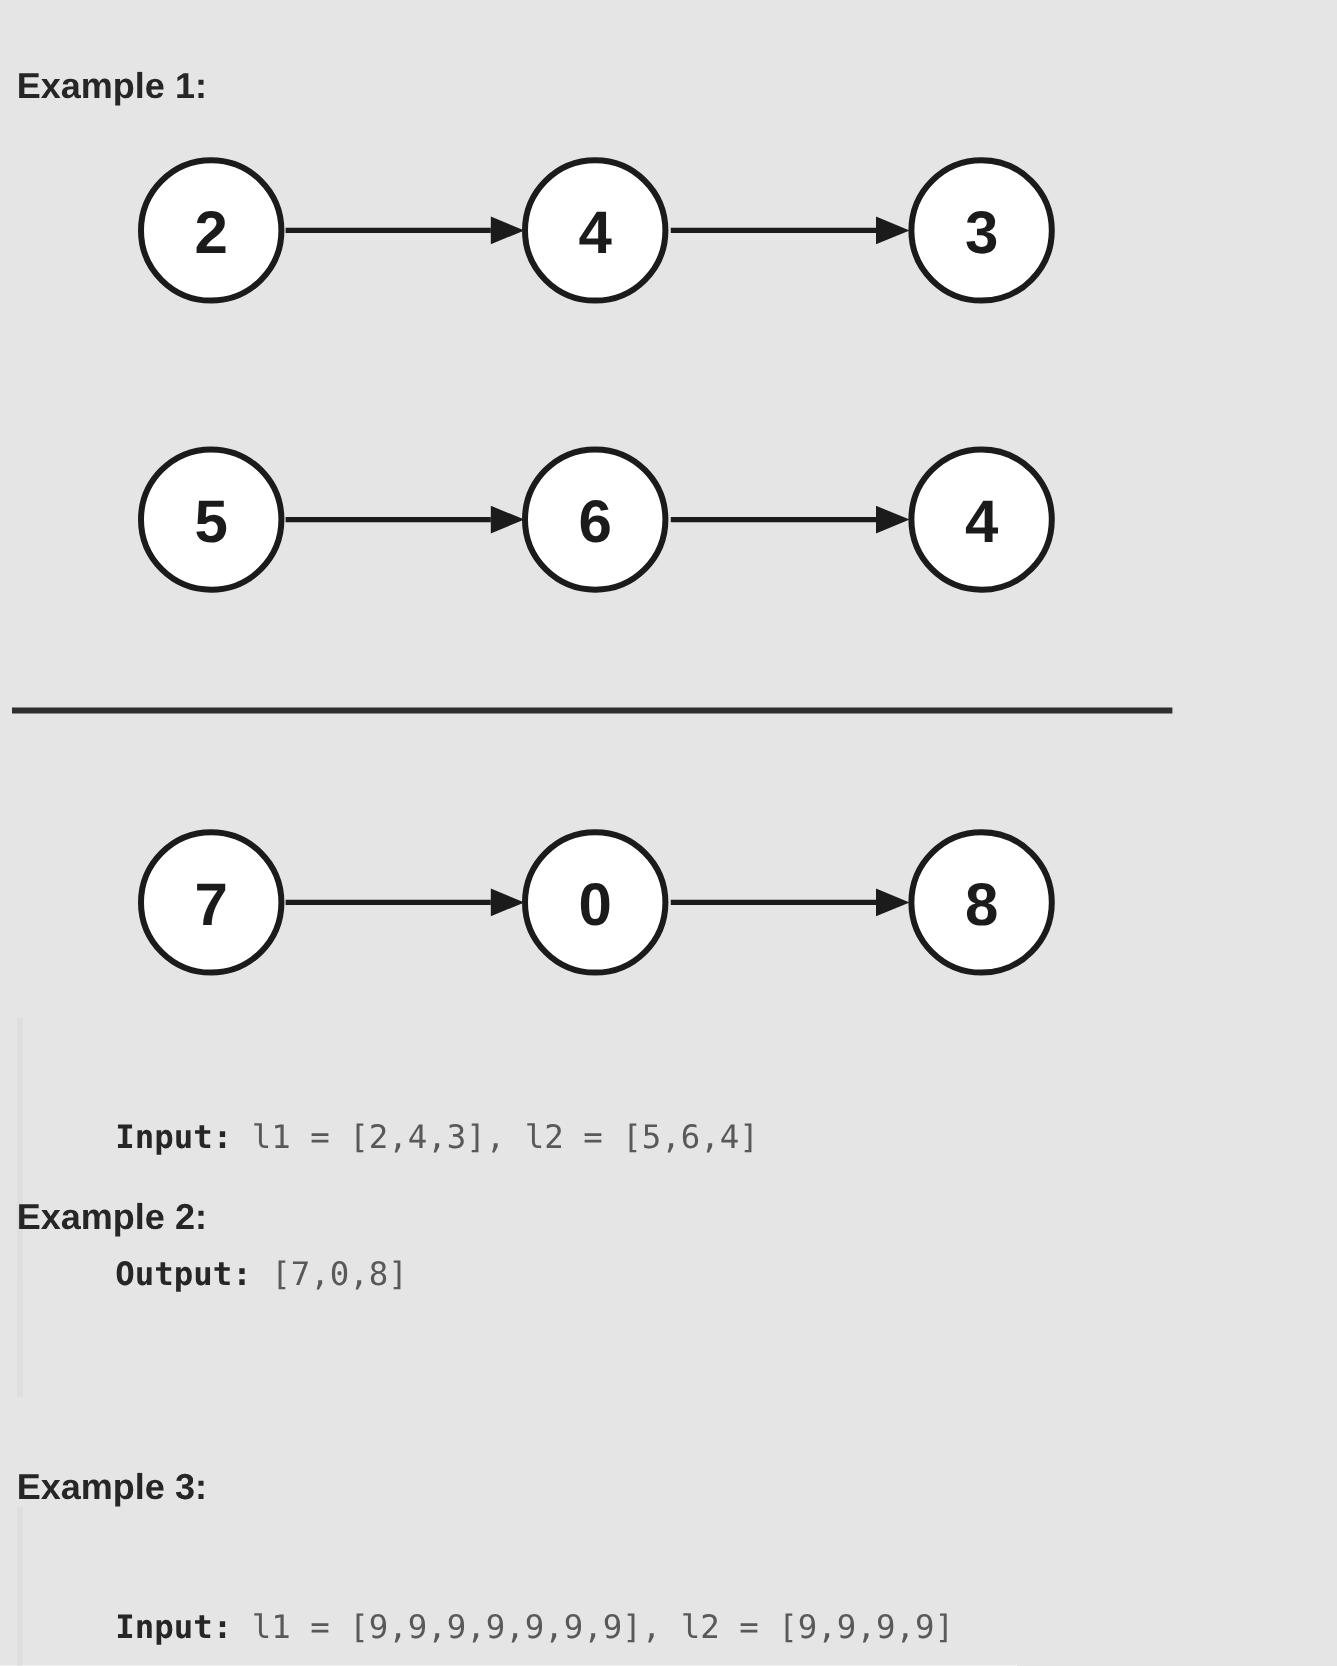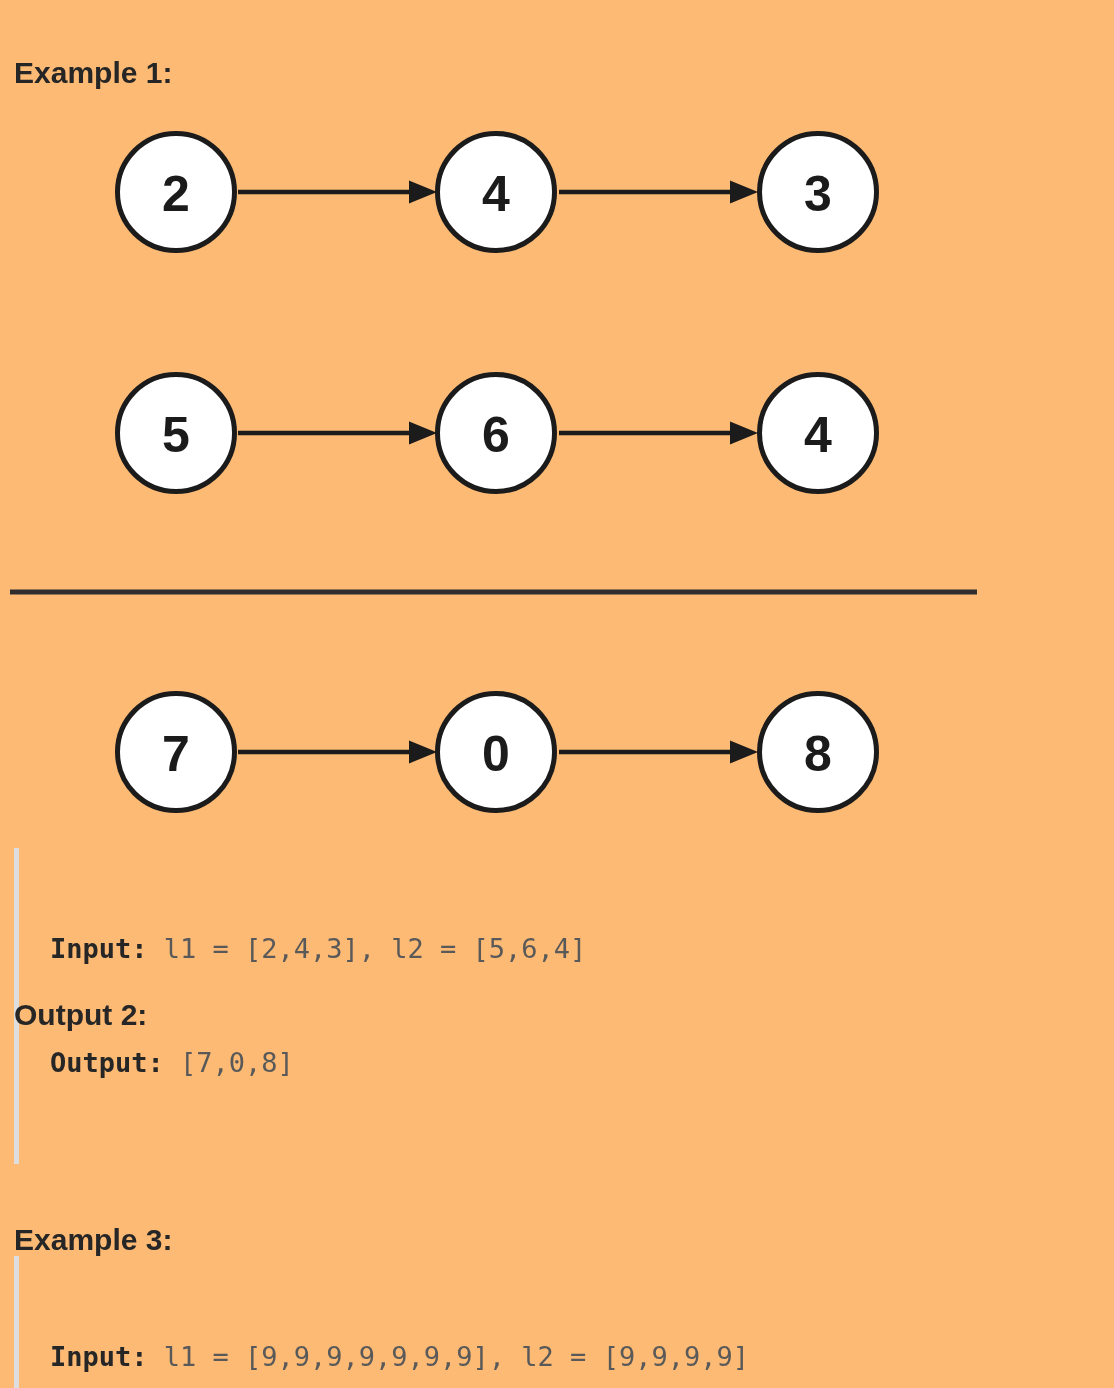--- a/index.html
+++ b/index.html
@@ -8,21 +8,21 @@
     font-family: "Liberation Sans", sans-serif;
     width: 1114px;
     height: 1388px;
     position: relative;
     overflow: hidden;
   }
   .page {
     position: relative;
     width: 1114px;
     height: 1388px;
-    background: #fdba74;
+    background: #e5e5e5;
   }
   .example-heading {
     position: absolute;
     left: 14px;
     font-size: 30px;
     line-height: 38px;
     font-weight: 700;
     color: #262626;
     white-space: pre;
   }
@@ -72,20 +72,21 @@
     line-height: 38px;
     white-space: pre;
   }
   #code-block-1 { top: 848px; }
   #code-block-2 { top: 1068px; }
   #code-block-3 { top: 1256px; }
 
   .code-line .label {
     font-weight: 700;
     color: #262626;
+    margin-left: 46px;
   }
   .code-line .value {
     color: #595959;
     margin-left: 0.6em;
     text-align: center;
   }
 </style>
 </head>
 <body>
 
@@ -138,21 +139,21 @@
       <circle class="node-circle" cx="818" cy="752" r="58.5"></circle>
       <text class="node-value" x="818" y="754">8</text>
     </g>
   </svg>
 
   <div class="code-block" id="code-block-1">
     <div class="code-line"><span class="label">Input:</span><span class="value">l1 = [2,4,3], l2 = [5,6,4]</span></div>
     <div class="code-line"><span class="label">Output:</span><span class="value">[7,0,8]</span></div>
   </div>
 
-  <h3 class="example-heading" id="heading-2">Output 2:</h3>
+  <h3 class="example-heading" id="heading-2">Example 2:</h3>
 
   <div class="code-block" id="code-block-2">
   </div>
 
   <h3 class="example-heading" id="heading-3">Example 3:</h3>
 
   <div class="code-block" id="code-block-3">
     <div class="code-line"><span class="label">Input:</span><span class="value">l1 = [9,9,9,9,9,9,9], l2 = [9,9,9,9]</span></div>
     
   </div>

